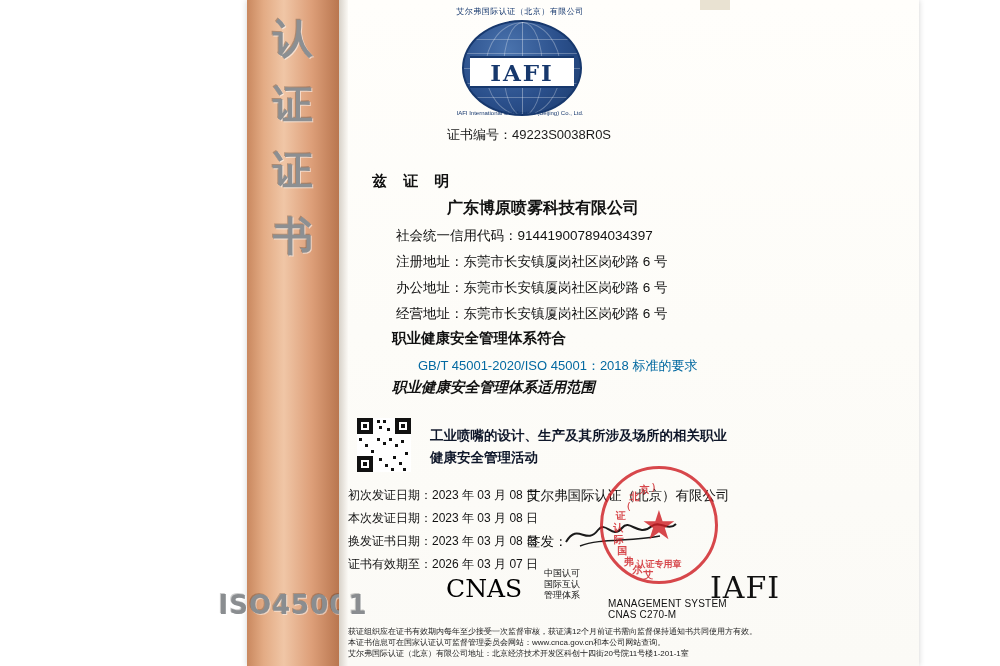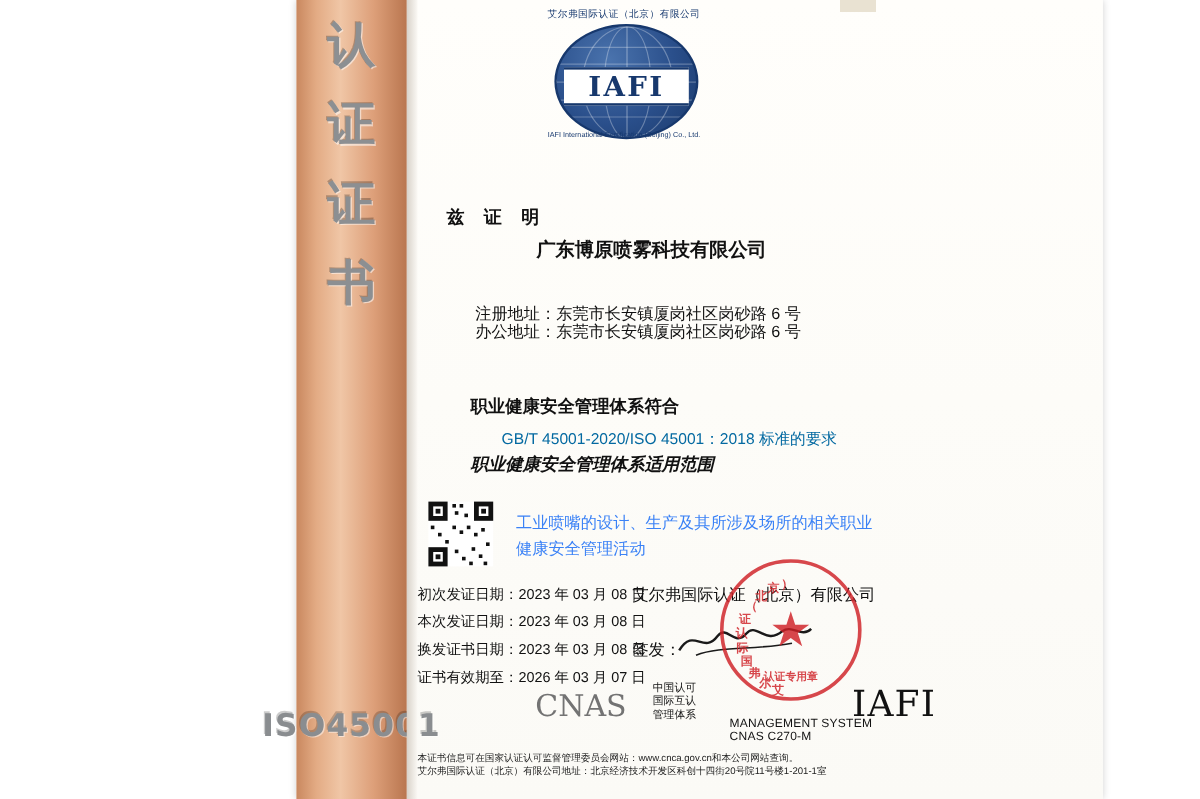--- a/index.html
+++ b/index.html
@@ -51,25 +51,25 @@
         display:flex;align-items:center;justify-content:center;}
   .iafi-band b{font-family:"DejaVu Serif",serif;font-size:23px;color:#17386d;letter-spacing:2px;}
   .logo-sub{position:absolute;left:0;top:104px;width:160px;text-align:center;
         font-size:6px;color:#16386e;}
 
   
   .cert-no{position:absolute;left:447px;top:126px;font-size:13px;color:#1b1b1b;}
   .zz{position:absolute;left:372px;top:172px;font-size:15px;font-weight:bold;color:#111;letter-spacing:6px;}
   .company{position:absolute;left:447px;top:198px;font-size:16px;font-weight:bold;color:#111;}
   .kv{position:absolute;left:396px;font-size:13.5px;color:#111;}
-  .k1{top:227px;} .k2{top:253px;} .k3{top:268px;} .k4{top:305px;}
+  .k1{top:227px;} .k2{top:253px;} .k3{top:279px;} .k4{top:305px;}
   .sec{position:absolute;left:372px;font-size:14.5px;font-weight:bold;color:#111;padding-left:20px;}
   .sec1{top:329px;} .sec2{top:378px;font-style:italic;}
   .std{position:absolute;left:418px;top:357px;font-size:13px;color:#0369a1;}
-  .scope{position:absolute;left:430px;top:425px;width:300px;font-size:13.5px;color:#3b82f6;line-height:22px;}
+  .scope{position:absolute;left:430px;top:425px;width:300px;font-size:13.5px;color:#0f172a;line-height:22px;font-weight:bold;}
 
   
   .qr{position:absolute;left:357px;top:418px;width:54px;height:54px;background:#fff;}
   .qr i{position:absolute;background:#111;}
 
   
   .dates{position:absolute;left:348px;top:484px;font-size:12px;color:#111;line-height:23px;}
   .issuer{position:absolute;left:527px;top:484px;font-size:13.5px;color:#111;line-height:23px;}
   .signature{position:absolute;left:560px;top:512px;width:120px;height:40px;}
 
@@ -84,21 +84,21 @@
   .seal .bottom{position:absolute;left:0;bottom:10px;width:100%;text-align:center;
         font-size:9px;color:#cf2026;font-weight:bold;}
 
   
   .marks{position:absolute;left:348px;top:568px;width:560px;height:48px;}
   .iaf-mark{position:absolute;left:0;top:0;width:88px;height:46px;border:1px solid #111;
         border-radius:4px;display:flex;align-items:center;justify-content:center;}
   .iaf-mark .t{font-family:"DejaVu Serif",serif;font-size:17px;font-weight:bold;color:#111;letter-spacing:1px;}
   .iaf-mark .arc{position:absolute;left:0;top:1px;width:100%;text-align:center;font-size:5px;color:#111;}
   .iaf-mark .arc2{position:absolute;left:0;bottom:1px;width:100%;text-align:center;font-size:5px;color:#111;}
-  .cnas{position:absolute;left:98px;top:6px;font-family:"DejaVu Serif",serif;font-size:25px;color:#737373;letter-spacing:0px;}
+  .cnas{position:absolute;left:98px;top:6px;font-family:"DejaVu Serif",serif;font-size:25px;color:#000000;letter-spacing:0px;}
   .cnas-txt{position:absolute;left:196px;top:0px;font-size:9px;color:#111;line-height:11px;}
   .cnas-ms{position:absolute;left:260px;top:18px;font-size:10px;color:#111;line-height:11px;letter-spacing:.2px;margin-top:12px;}
   .iafi-bottom{position:absolute;left:362px;top:2px;font-family:"DejaVu Serif",serif;
         font-size:30px;color:#111;letter-spacing:1px;}
 
   
   .footer{position:absolute;left:348px;top:626px;width:560px;font-size:8px;color:#222;line-height:11px;}
 </style>
 </head>
 <body>
@@ -131,25 +131,28 @@
       <div class="par" style="top:50%"></div>
       <div class="par" style="top:66%"></div>
       <div class="par" style="top:82%"></div>
       <div class="iafi-band">
         <b>IAFI</b>
       </div>
     </div>
     <div class="logo-sub">IAFI International Certification (Beijing) Co., Ltd.</div>
   </div>
 
+  <div class="cert-no">证书编号：49223S0038R0S</div>
   <div class="zz">兹  证  明</div>
   <div class="company">广东博原喷雾科技有限公司</div>
 
+  <div class="kv k1">社会统一信用代码：914419007894034397</div>
   <div class="kv k2">注册地址：东莞市长安镇厦岗社区岗砂路 6 号</div>
   <div class="kv k3">办公地址：东莞市长安镇厦岗社区岗砂路 6 号</div>
+  <div class="kv k4">经营地址：东莞市长安镇厦岗社区岗砂路 6 号</div>
 
   <div class="sec sec1">职业健康安全管理体系符合</div>
   <div class="std">GB/T 45001-2020/ISO 45001：2018 标准的要求</div>
   <div class="sec sec2">职业健康安全管理体系适用范围</div>
   <div class="scope">工业喷嘴的设计、生产及其所涉及场所的相关职业健康安全管理活动</div>
 
   <div class="qr">
     <i style="left:0;top:0;width:16px;height:16px;"></i>
     <i style="left:4px;top:4px;width:8px;height:8px;background:#fff;"></i>
     <i style="left:6px;top:6px;width:4px;height:4px;"></i>
@@ -220,17 +223,18 @@
     <div class="cnas">CNAS</div>
     <div class="cnas-txt" style="white-space:pre-line;">中国认可
 国际互认
 管理体系</div>
     <div class="cnas-ms" style="white-space:pre-line;">MANAGEMENT SYSTEM
 CNAS C270-M</div>
     <div class="iafi-bottom">IAFI</div>
   </div>
 
   <div class="footer">
+    <div>获证组织应在证书有效期内每年至少接受一次监督审核，获证满12个月前证书需向监督保持通知书共同使用方有效。</div>
     <div>本证书信息可在国家认证认可监督管理委员会网站：www.cnca.gov.cn和本公司网站查询。</div>
     <div>艾尔弗国际认证（北京）有限公司地址：北京经济技术开发区科创十四街20号院11号楼1-201-1室</div>
   </div>
 
 </div>
 
 </body></html>

